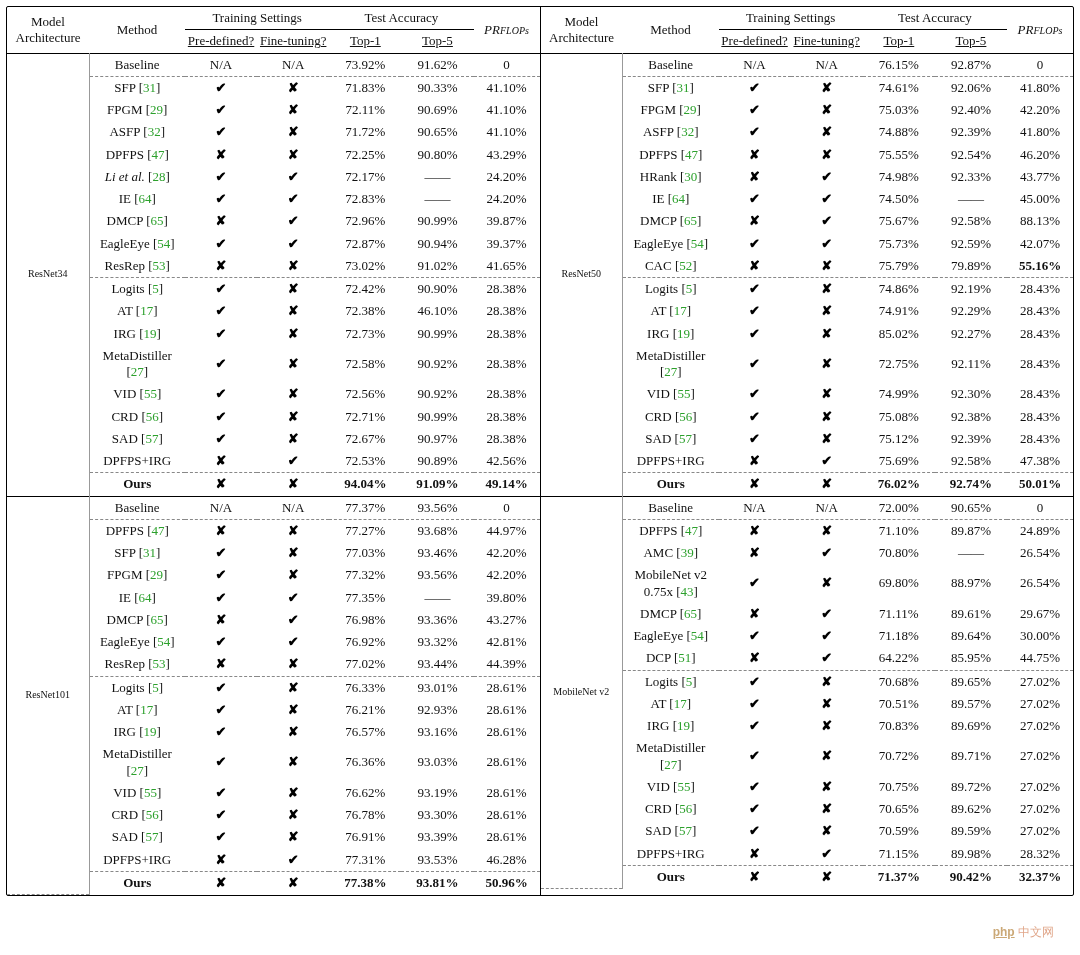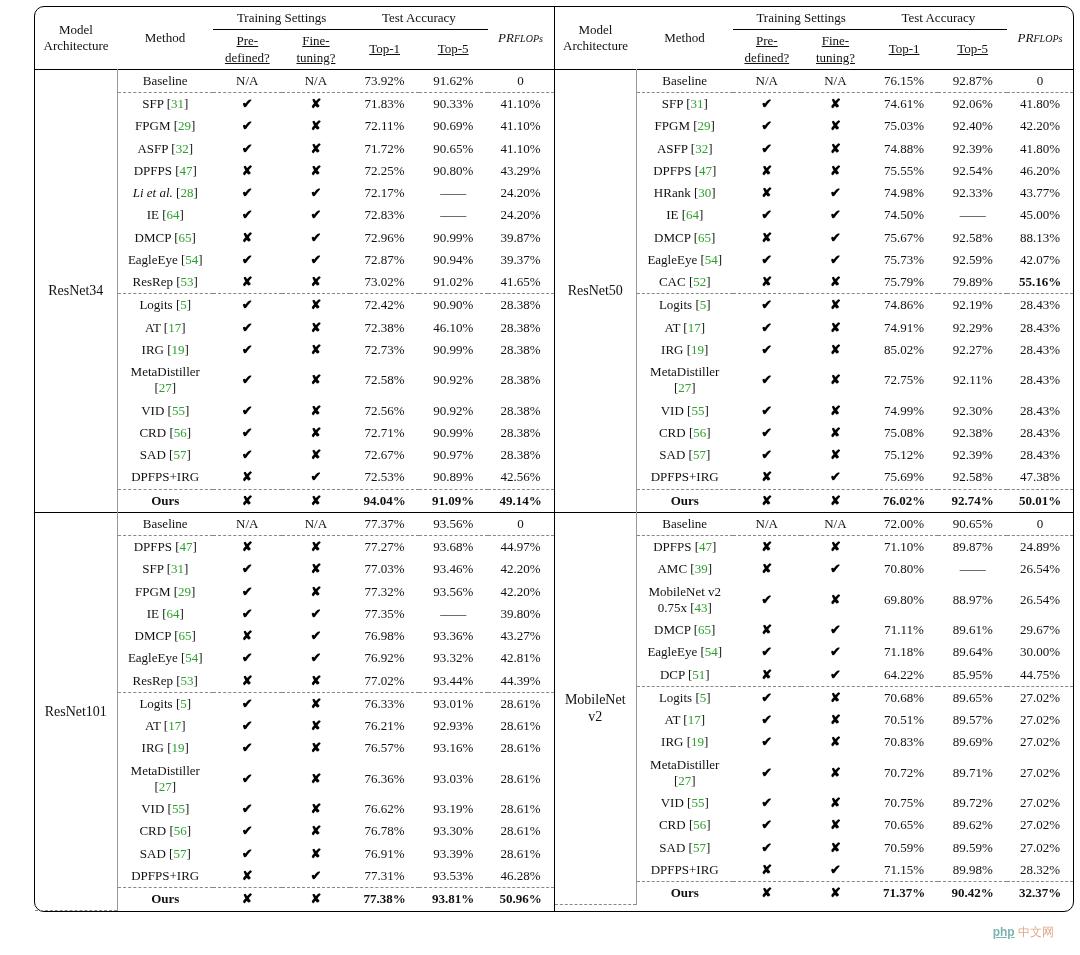--- a/index.html
+++ b/index.html
@@ -6,22 +6,21 @@
   font-family: "Times New Roman", Times, serif;
   font-size: 13px;
   color: #111;
   margin: 0;
   padding: 6px;
   width: 1068px;
 }
 .outer {
   display: flex;
   border: 1.5px solid #000;
-  border-radius: 10px;
-  margin-left: 28px;
+  border-radius: 2px;
 }
 .half {
   flex: 1 1 50%;
 }
 .left { border-right: 1.5px solid #000; }
 table {
   border-collapse: collapse;
   width: 100%;
   table-layout: fixed;
 }
@@ -41,36 +40,36 @@
 .small-col { width: 64px; }
 .acc-col { width: 54px; }
 .pr-col { width: 62px; }
 .cite { color: #2ca02c; }
 .check { color: #000; font-weight: bold; }
 .cross { color: #000; font-weight: bold; }
 .bold { font-weight: bold; }
 .dash-tr td { border-bottom: 1px dashed #888; }
 .arch-cell {
   border-right: 1px solid #999;
-  font-size: 14px;
+  font-size: 10px;
 }
 .sub { font-size: 10px; }
 .watermark {
   position: absolute;
   right: 20px;
   bottom: 12px;
   opacity: 0.55;
   font-family: Arial, sans-serif;
   font-size: 12px;
   color: #c75c28;
   background: rgba(255,255,255,0.6);
   padding: 2px 6px;
   border-radius: 10px;
 }
-.watermark b { color:#0f766e;text-decoration:underline; }
+.watermark b { color:#a16207;text-decoration:underline; }
 </style>
 </head>
 <body>
 
 <div class="outer">
   <div class="half left">
       <table>
         <thead>
           <tr class="hrow1">
             <th rowspan="2" class="arch-col bb-solid">Model<br>Architecture</th>

